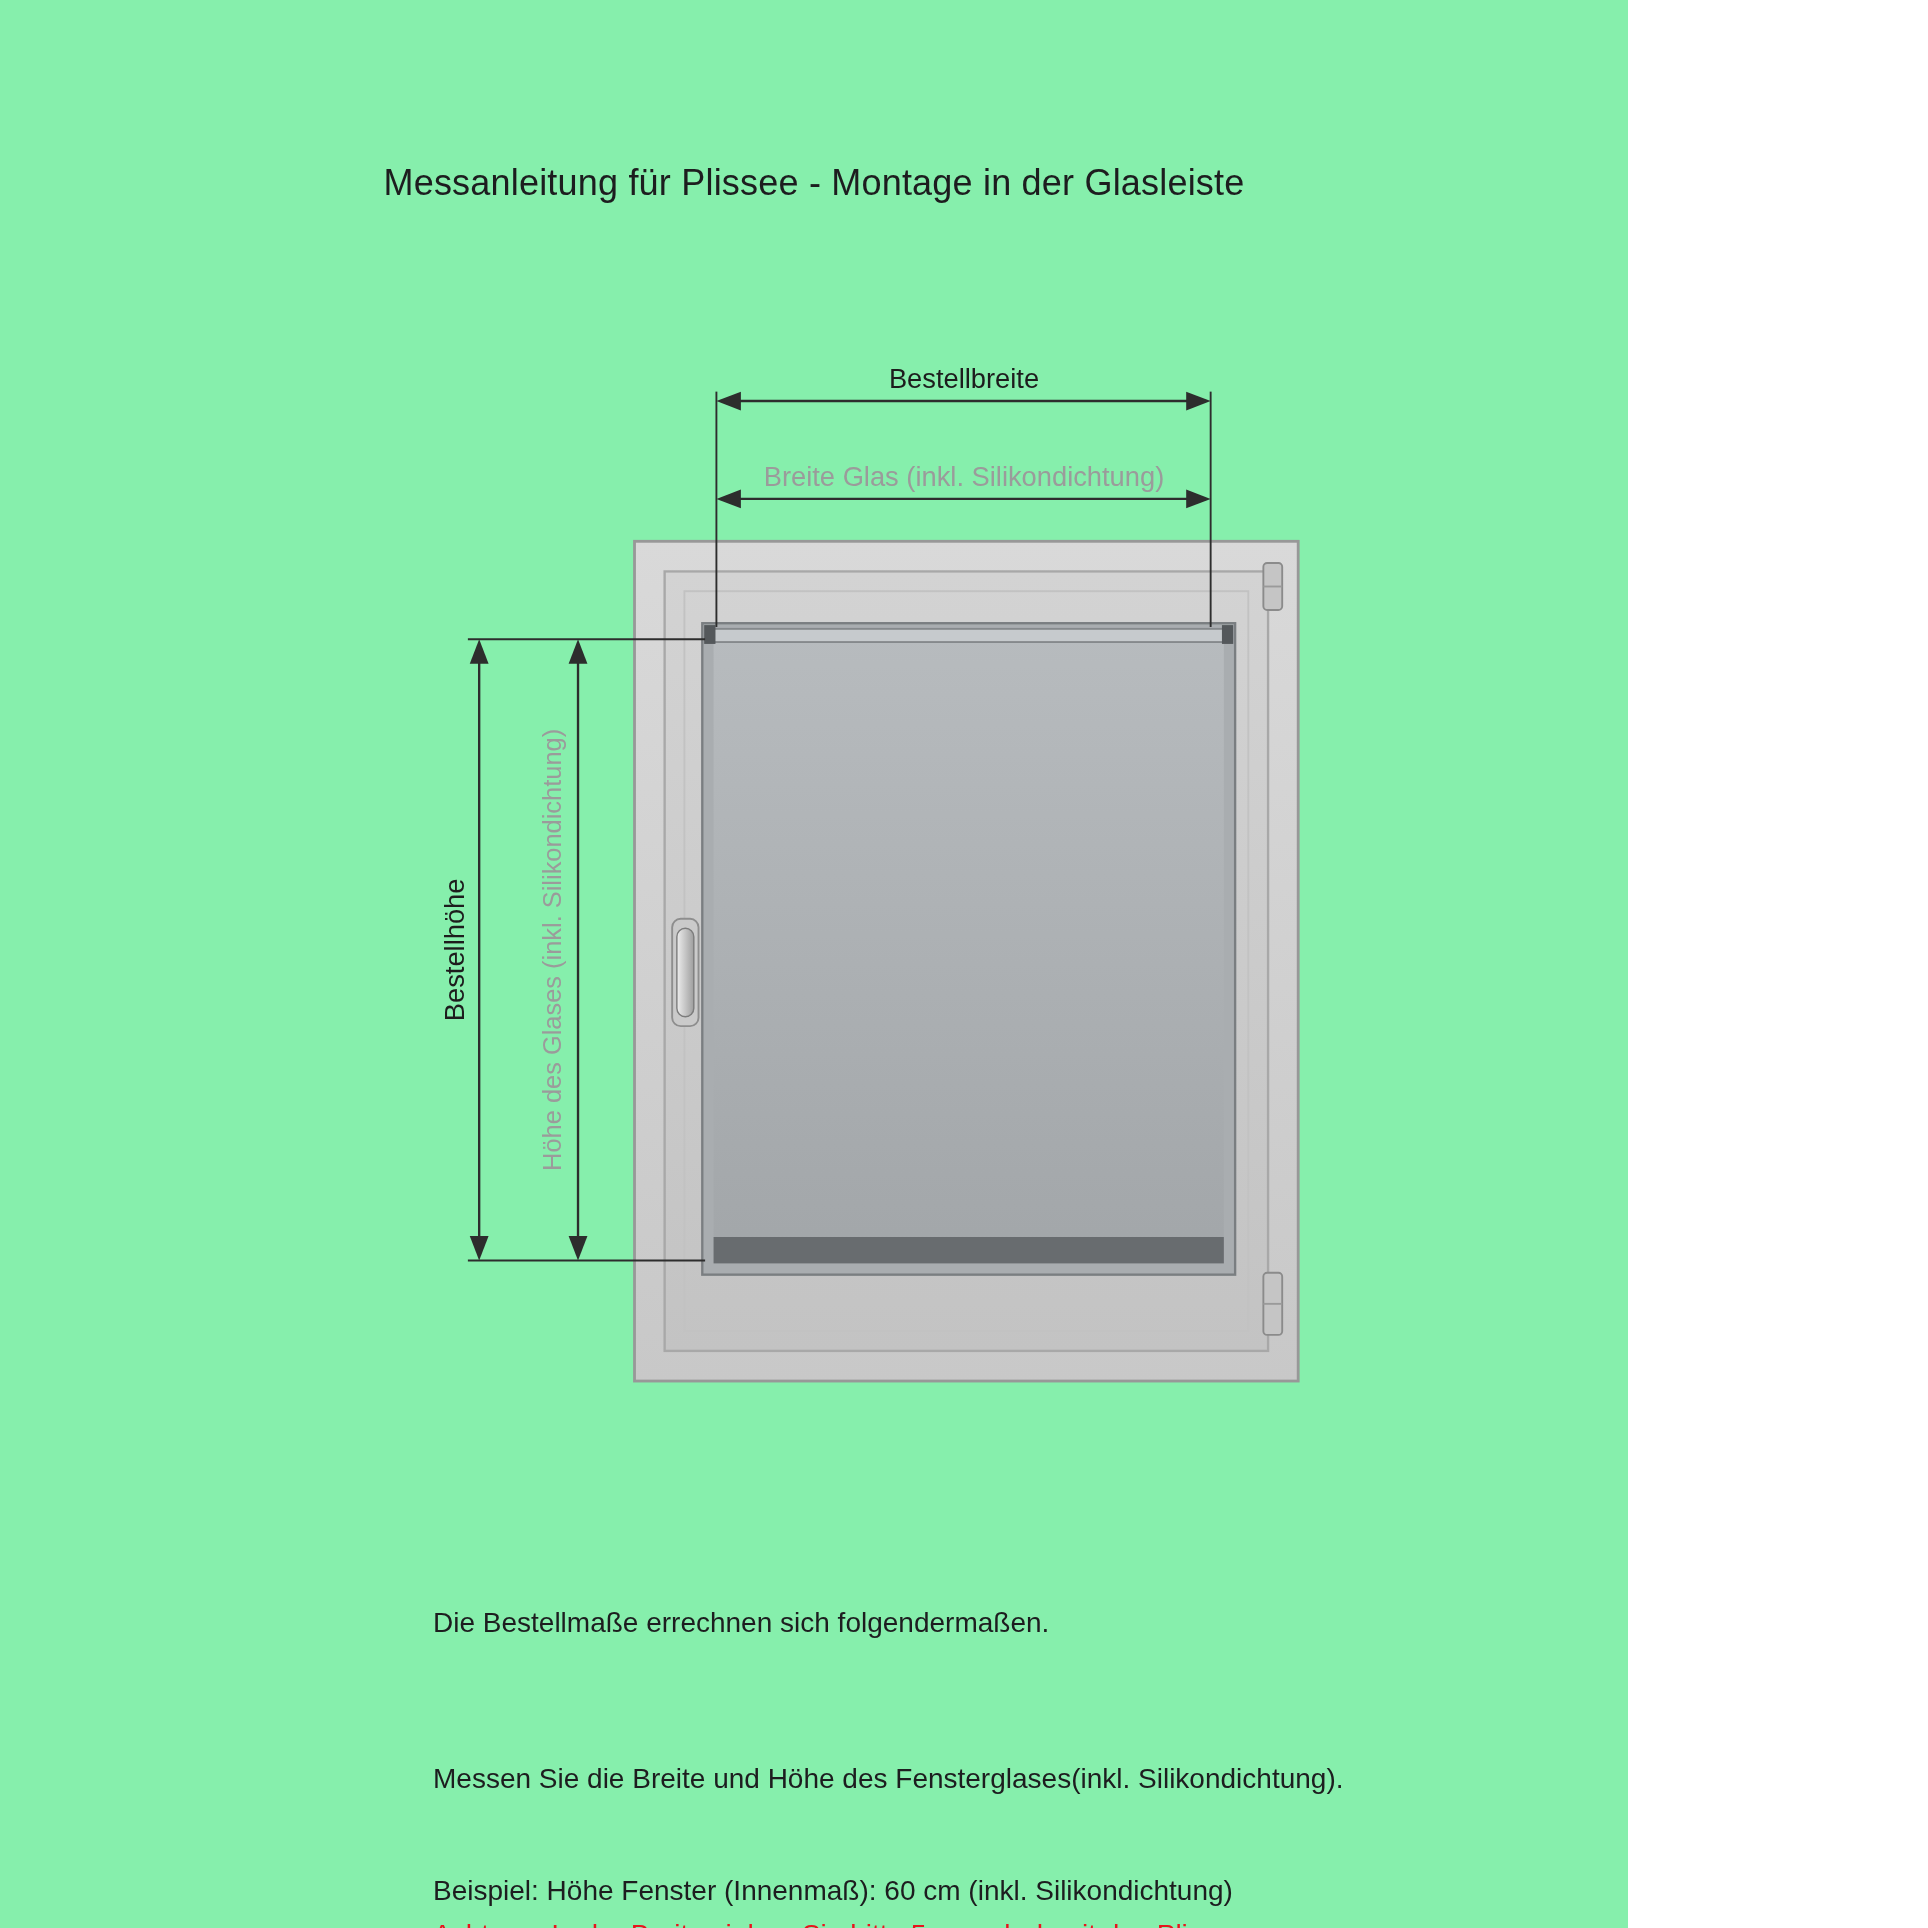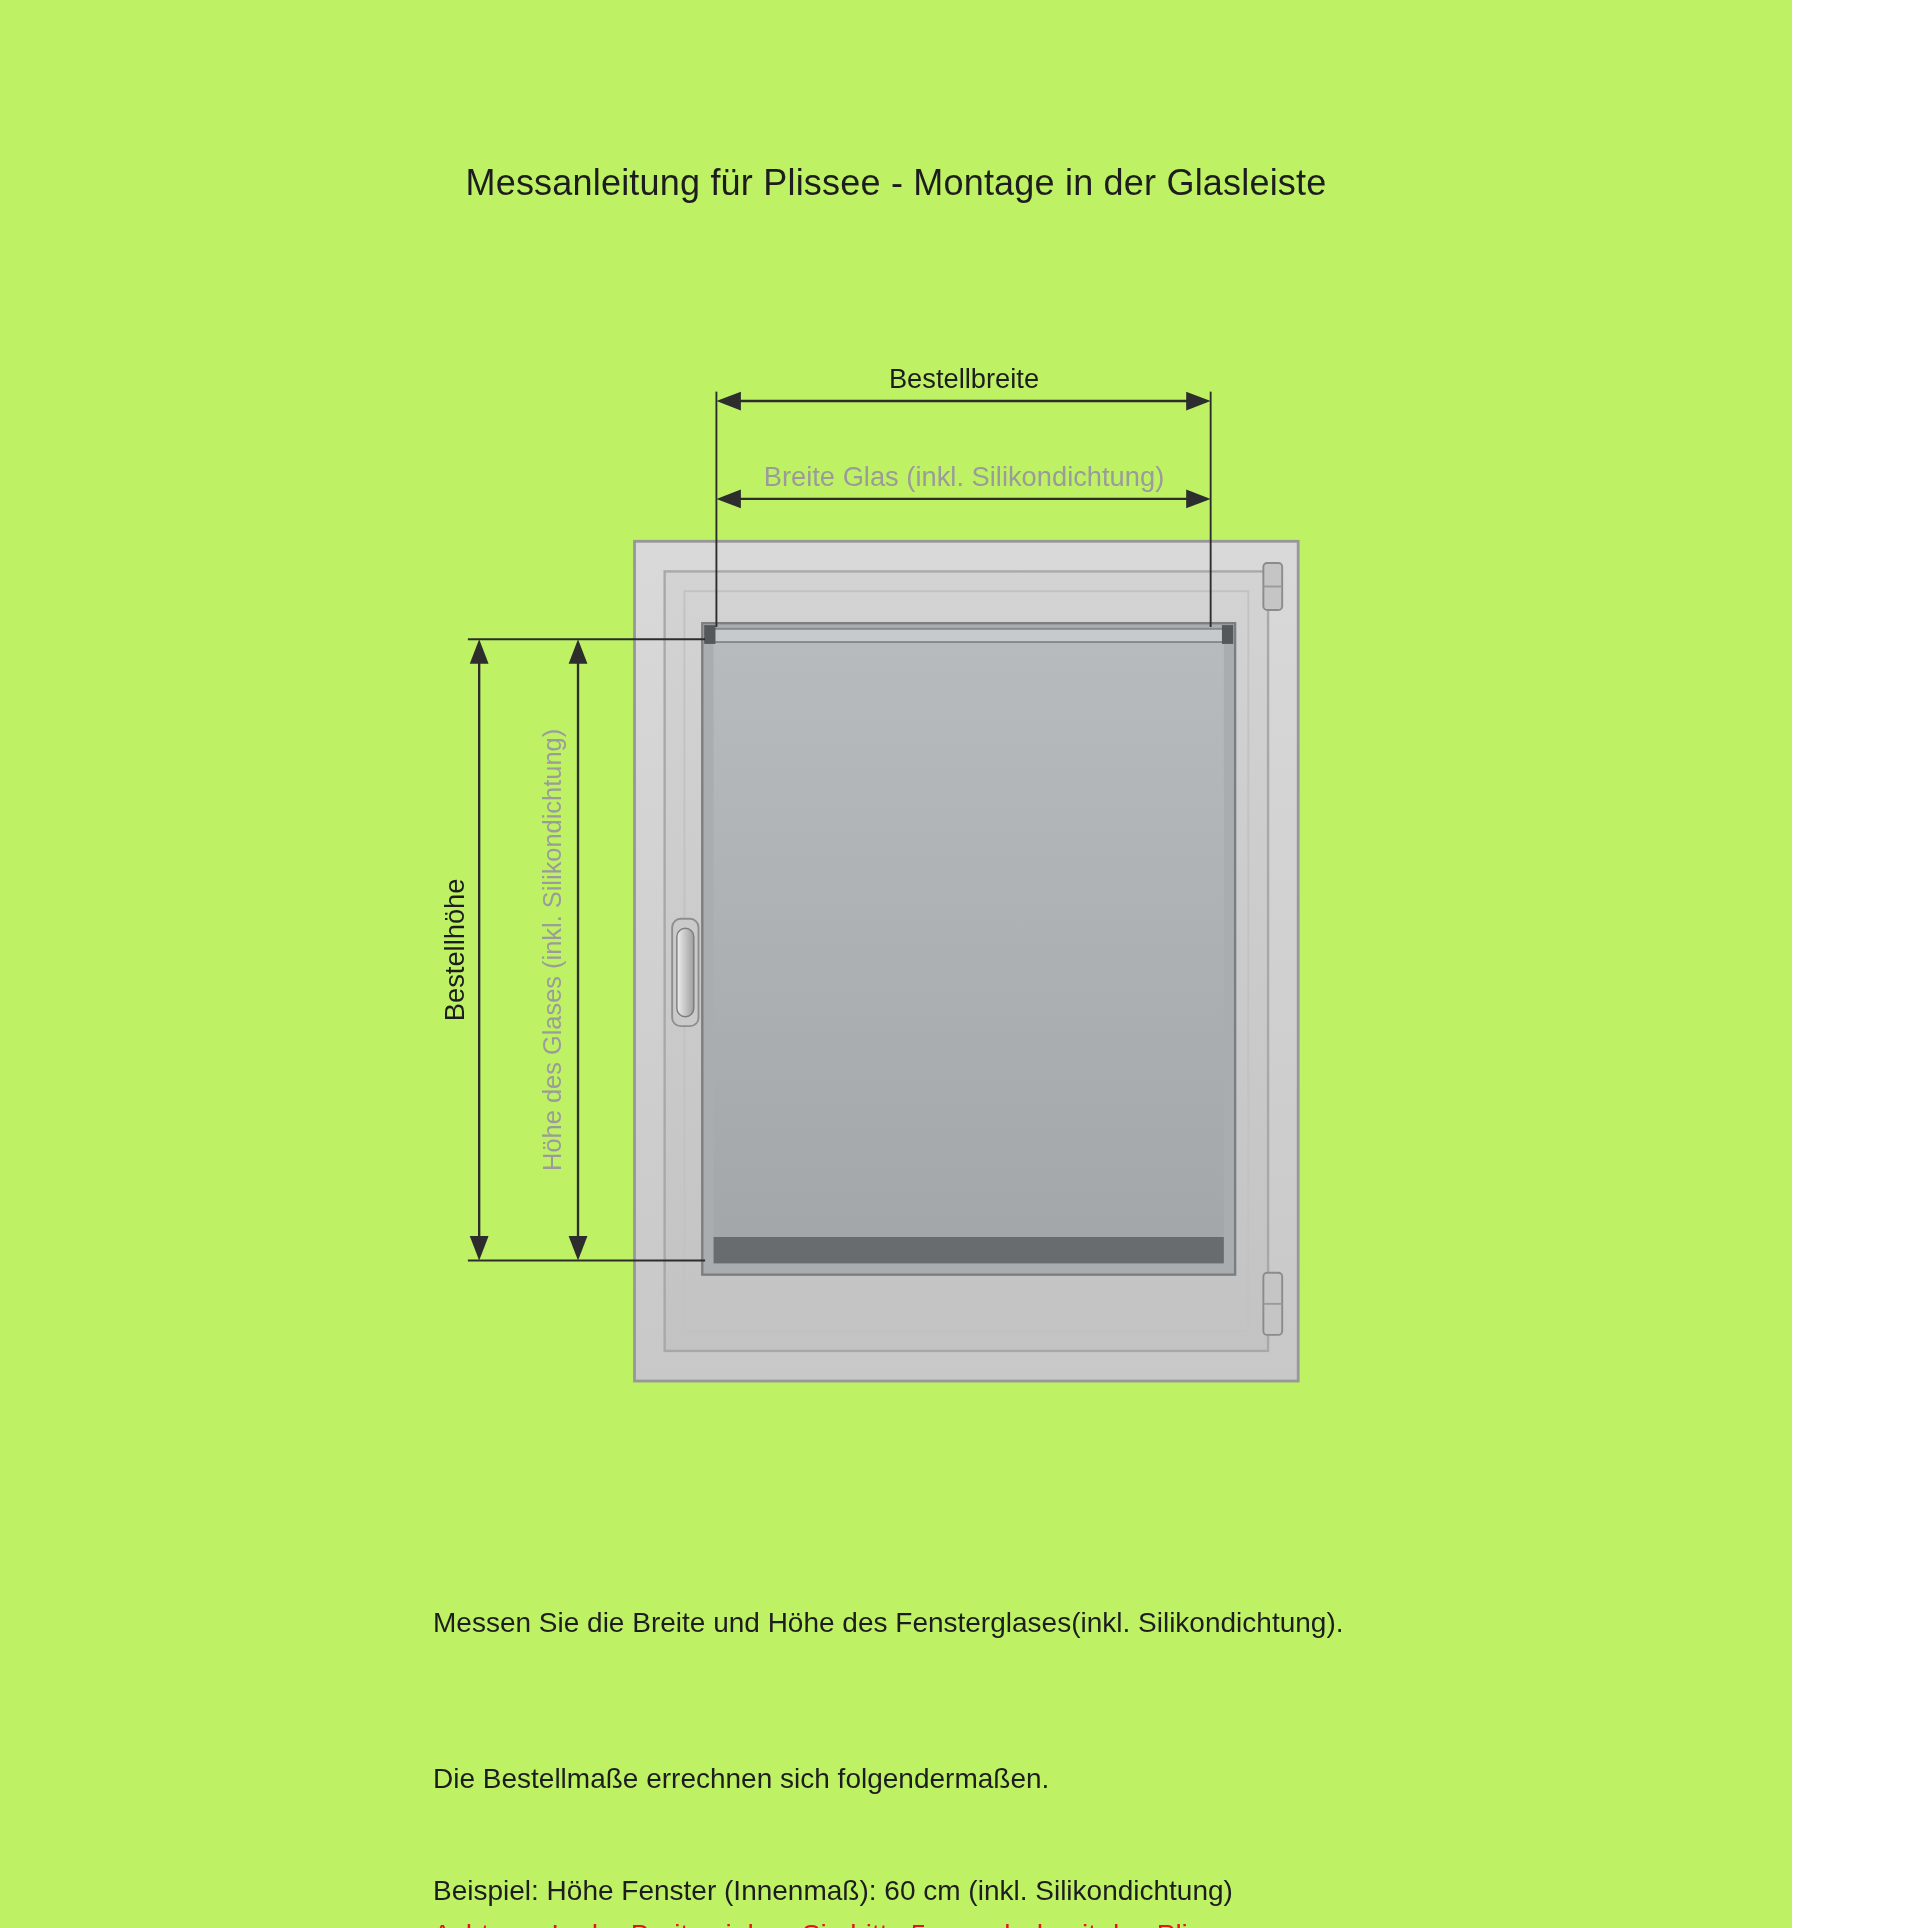--- a/index.html
+++ b/index.html
@@ -1,21 +1,21 @@
 <!DOCTYPE html>
 <html style="font-size:15px"><head>
 <meta charset="utf-8">
 <style>
   * { margin: 0; padding: 0; box-sizing: border-box; }
   html, body { background: #ffffff; }
   .page {
     position: relative;
-    width: 1792px;
+    width: 1628px;
     height: 1928px;
-    background: #bef264;
+    background: #86efac;
     font-family: "Liberation Sans", sans-serif;
     color: #1d1d1f;
     overflow: hidden;
   }
   .title {
     position: absolute;
     top: 162px;
     left: 0;
     width: 100%;
     text-align: center;
@@ -140,22 +140,22 @@
 
     <g>
       <text x="1024" y="412" text-anchor="middle" font-size="29" fill="#1d1d1d">Bestellbreite</text>
       <text x="1024" y="516" text-anchor="middle" font-size="29" fill="#9b9b9b">Breite Glas (inkl. Silikondichtung)</text>
       <text x="485" y="1009" transform="rotate(-90 485 1009)" text-anchor="middle" dominant-baseline="middle" font-size="29" fill="#1d1d1d">Bestellhöhe</text>
       <text x="589" y="1009" transform="rotate(-90 589 1009)" text-anchor="middle" dominant-baseline="middle" font-size="27" fill="#9b9b9b">Höhe des Glases (inkl. Silikondichtung)</text>
     </g>
   </svg>
 
   <div class="instructions">
+    <div>Die Bestellmaße errechnen sich folgendermaßen.</div>
     <div>Messen Sie die Breite und Höhe des Fensterglases(inkl. Silikondichtung).</div>
-    <div>Die Bestellmaße errechnen sich folgendermaßen.</div>
     <div class="warning">Achtung: In der Breite ziehen Sie bitte 5 mm ab damit das Plissee</div>
     
   </div>
 
   <div class="example">
     <div>Beispiel: Höhe Fenster (Innenmaß): 60 cm (inkl. Silikondichtung)</div>
     
     
   </div>
 

